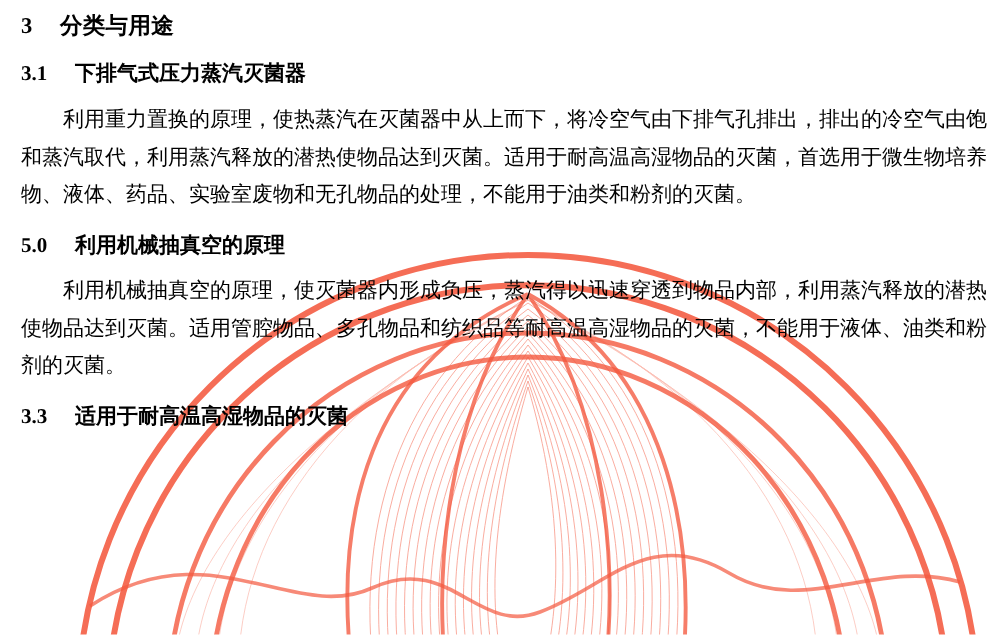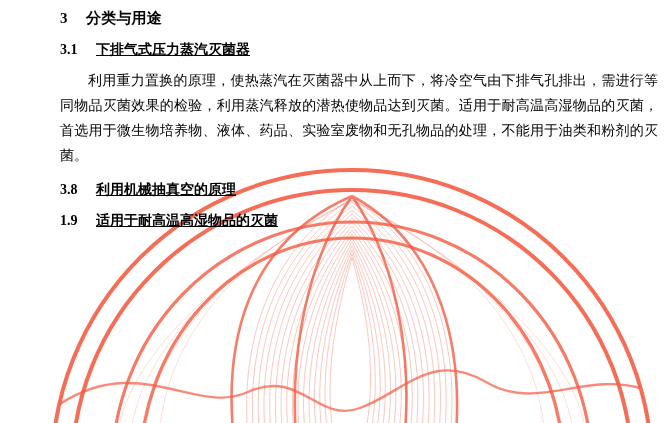--- a/index.html
+++ b/index.html
@@ -26,41 +26,39 @@
     pointer-events: none;
     z-index: 0;
   }
 
   
   #doc {
     position: relative;
     z-index: 1;
     padding: 6px 14px 0 14px;
     box-sizing: border-box;
-    margin-left: 46px;
   }
 
   .h1 {
     font-size: 15px;
     font-weight: bold;
     letter-spacing: 0.2px;
     margin: 2px 0 10px 0;
     line-height: 1.35;
   }
   .h1 .num {
     display: inline-block;
     min-width: 26px;
   }
 
   .h2 {
     font-size: 14px;
     font-weight: bold;
     margin: 12px 0 8px 0;
     line-height: 1.4;
-    text-decoration: underline;
   }
   .h2 .num {
     display: inline-block;
     min-width: 36px;
   }
 
   .para {
     font-size: 14px;
     line-height: 25px;
     text-align: justify;
@@ -153,23 +151,24 @@
 
 <div id="doc">
 
   <div class="h1">
     <span class="num">3</span><span>分类与用途</span>
   </div>
 
   <div class="h2">
     <span class="num">3.1</span><span>下排气式压力蒸汽灭菌器</span>
   </div>
-  <p class="para">利用重力置换的原理，使热蒸汽在灭菌器中从上而下，将冷空气由下排气孔排出，需进行等同物品灭菌效果的检验，利用蒸汽释放的潜热使物品达到灭菌。适用于耐高温高湿物品的灭菌，首选用于微生物培养物、液体、药品、实验室废物和无孔物品的处理，不能用于油类和粉剂的灭菌。</p>
+  <p class="para">利用重力置换的原理，使热蒸汽在灭菌器中从上而下，将冷空气由下排气孔排出，排出的冷空气由饱和蒸汽取代，利用蒸汽释放的潜热使物品达到灭菌。适用于耐高温高湿物品的灭菌，首选用于微生物培养物、液体、药品、实验室废物和无孔物品的处理，不能用于油类和粉剂的灭菌。</p>
 
   <div class="h2">
-    <span class="num">3.8</span><span>利用机械抽真空的原理</span>
+    <span class="num">5.0</span><span>利用机械抽真空的原理</span>
   </div>
+  <p class="para">利用机械抽真空的原理，使灭菌器内形成负压，蒸汽得以迅速穿透到物品内部，利用蒸汽释放的潜热使物品达到灭菌。适用管腔物品、多孔物品和纺织品等耐高温高湿物品的灭菌，不能用于液体、油类和粉剂的灭菌。</p>
 
   <div class="h2">
-    <span class="num">1.9</span><span>适用于耐高温高湿物品的灭菌</span>
+    <span class="num">3.3</span><span>适用于耐高温高湿物品的灭菌</span>
   </div>
 
 </div>
 
 </body></html>

